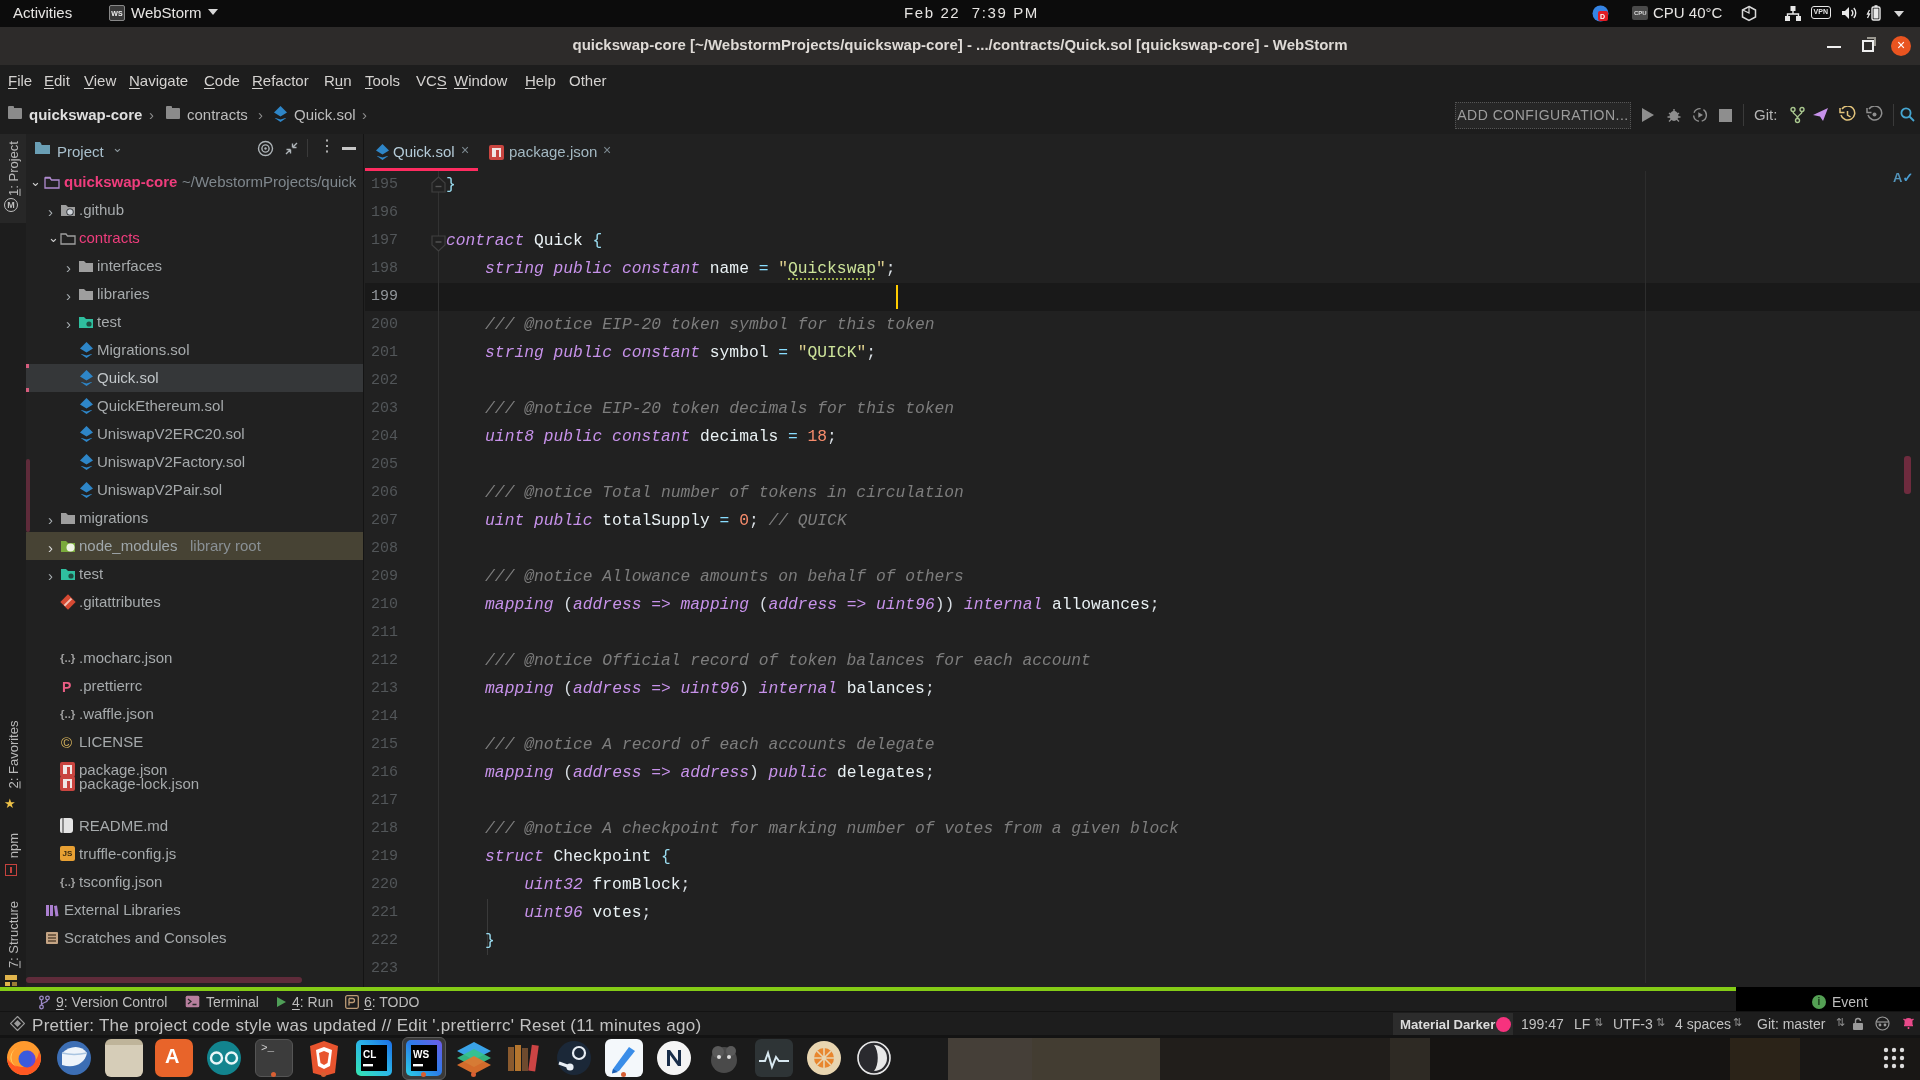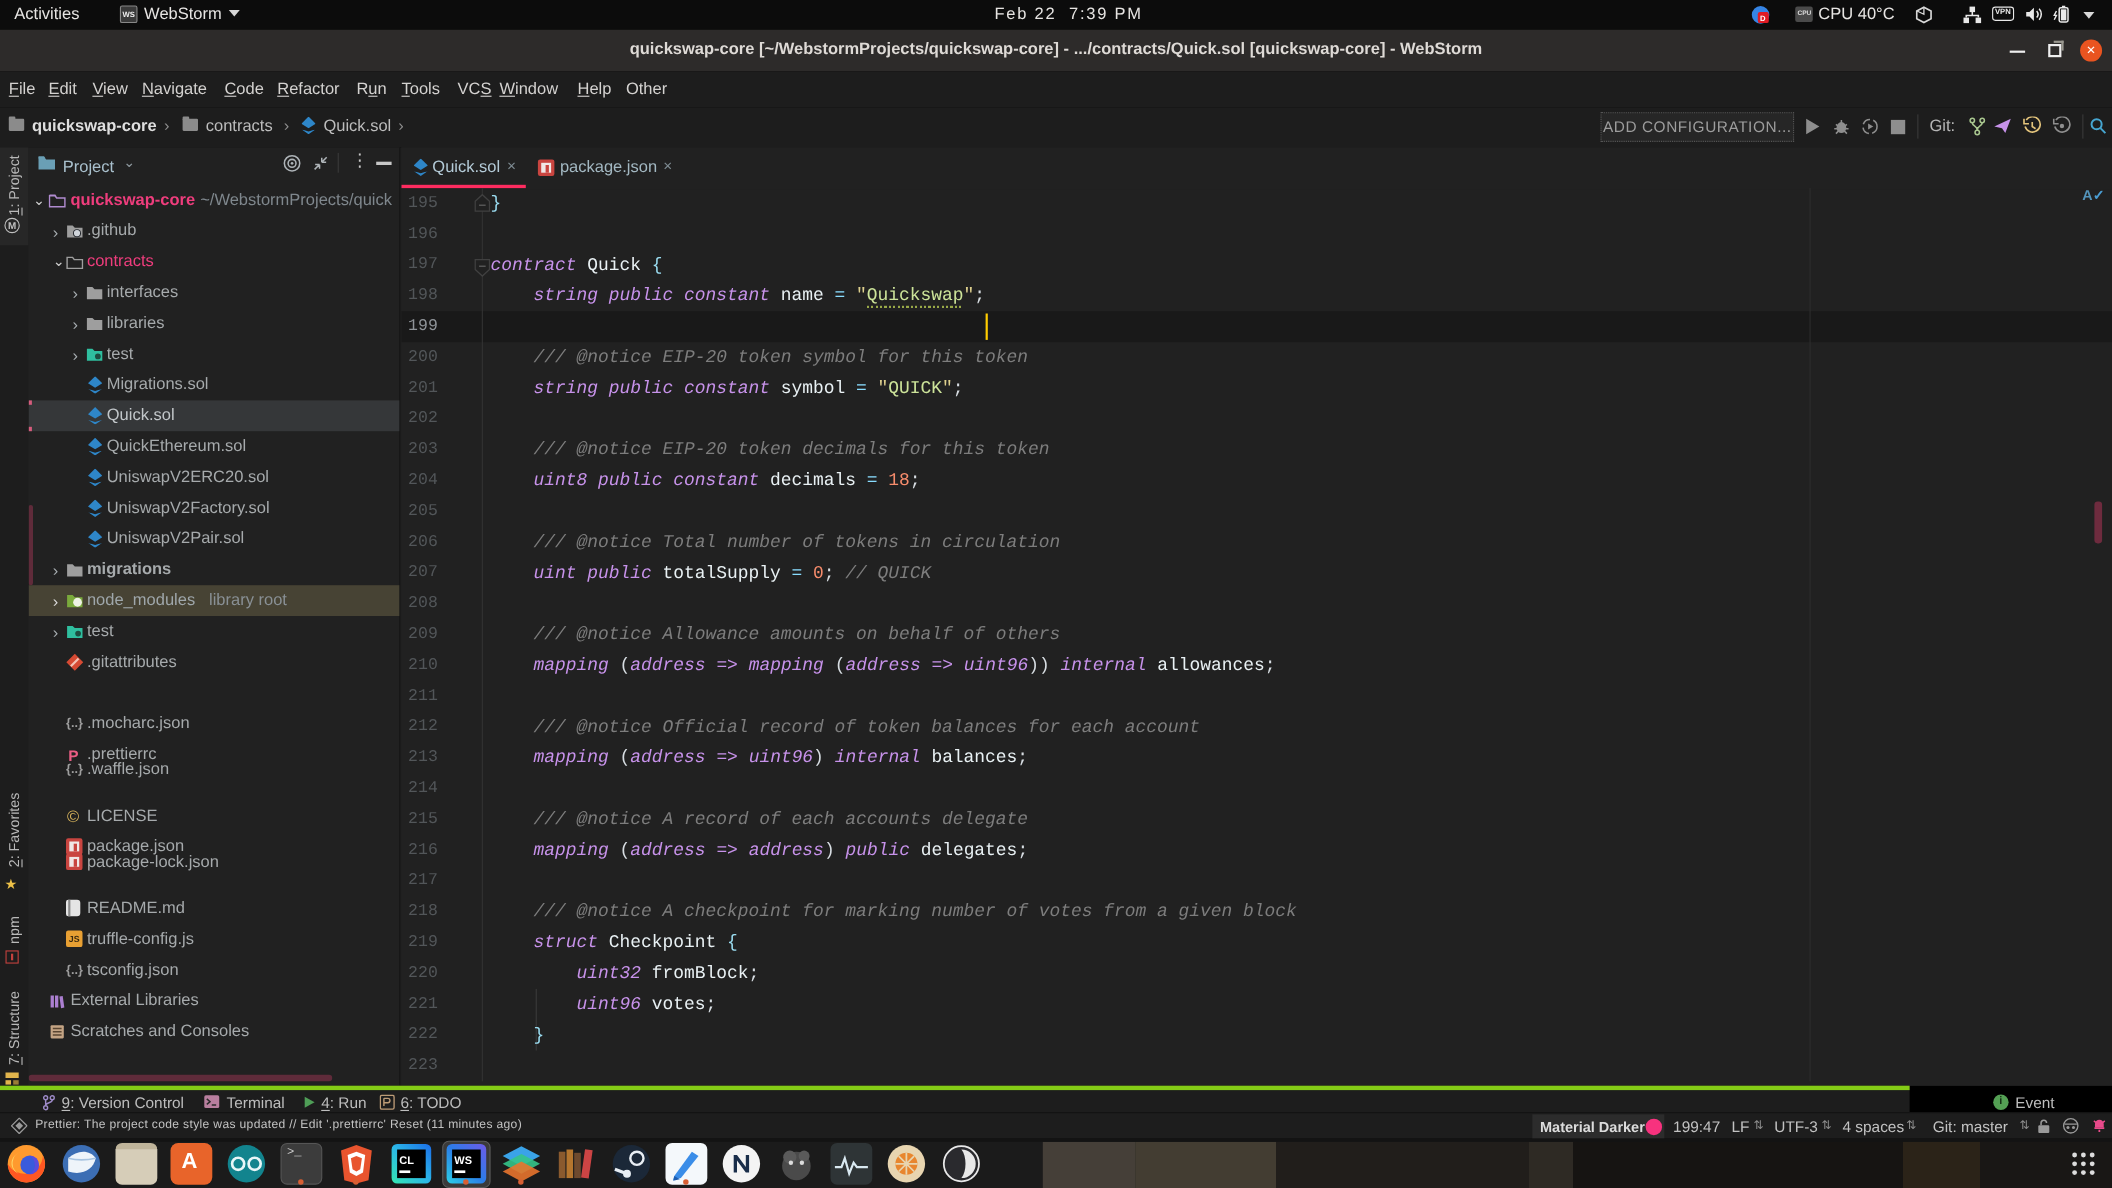--- a/index.html
+++ b/index.html
@@ -274,21 +274,21 @@
     <div class="trow" style="top:230px;"><span class="ticon eth" style="left:54px;"></span><span class="lbl" style="left:71px;color:#c2c7ca;">Quick.sol</span></div>
     <div class="trow" style="top:258px;"><span class="ticon eth" style="left:54px;"></span><span class="lbl" style="left:71px;">QuickEthereum.sol</span></div>
     <div class="trow" style="top:286px;"><span class="ticon eth" style="left:54px;"></span><span class="lbl" style="left:71px;">UniswapV2ERC20.sol</span></div>
     <div class="trow" style="top:314px;"><span class="ticon eth" style="left:54px;"></span><span class="lbl" style="left:71px;">UniswapV2Factory.sol</span></div>
     <div class="trow" style="top:342px;"><span class="ticon eth" style="left:54px;"></span><span class="lbl" style="left:71px;">UniswapV2Pair.sol</span></div>
     <div class="trow" style="top:370px;">
       <span class="chev" style="left:22px;">›</span>
       <svg class="ticon" style="left:34px;" viewBox="0 0 16 16">
           <path d="M1 3 h5 l2 2 h7 v9 H1z" fill="#9e9e9e"></path>
         </svg>
-      <span class="lbl" style="left:53px;font-weight:bold;">migrations</span>
+      <span class="lbl" style="left:53px;">migrations</span>
     </div>
     <div class="trow" style="top:398px;">
       <span class="chev" style="left:22px;color:#dadada;">›</span>
       <svg class="ticon" style="left:34px;" viewBox="0 0 16 16">
           <path d="M1 3 h5 l2 2 h7 v9 H1z" fill="#7aaa3c"></path>
           <circle cx="10.5" cy="9.5" r="4" fill="#eef2e4"></circle>
         </svg>
       <span class="lbl" style="left:53px;color:#9fa7ab;">node_modules</span>
       <span class="lbl" style="left:164px;color:#899095;">library root</span>
     </div>
@@ -305,21 +305,21 @@
         <span class="lbl" style="left:53px;">.gitattributes</span>
       </div>
     <div class="trow" style="top:510px;">
         <span class="ticon brc" style="left:34px;"></span>
         <span class="lbl" style="left:53px;">.mocharc.json</span>
       </div>
     <div class="trow" style="top:538px;">
         <span class="ticon pret" style="left:34px;"></span>
         <span class="lbl" style="left:53px;">.prettierrc</span>
       </div>
-    <div class="trow" style="top:552px;text-align:center;">
+    <div class="trow" style="top:566px;text-align:center;">
         <span class="ticon brc" style="left:34px;"></span>
         <span class="lbl" style="left:53px;">.waffle.json</span>
       </div>
     <div class="trow" style="top:594px;">
         <span class="ticon lic" style="left:34px;"></span>
         <span class="lbl" style="left:53px;">LICENSE</span>
       </div>
     <div class="trow" style="top:622px;">
         <span class="ticon npmi" style="left:34px;"></span>
         <span class="lbl" style="left:53px;">package.json</span>
@@ -476,21 +476,21 @@
   <span class="abs" style="left:364px;top:3px;"><u>6</u>: TODO</span>
   <div class="abs" style="left:1812px;top:4px;width:14px;height:14px;border-radius:50%;background:#54a054;color:#163216;font-size:10px;font-weight:bold;text-align:center;line-height:14px;">i</div>
   <span class="abs" style="left:1832px;top:3px;">Event Log</span>
 </div>
 
 <div id="sbar">
   <svg class="abs" style="left:10px;top:4px;" width="15" height="15" viewBox="0 0 15 15">
       <path d="M7.5 0.5 L14.5 7.5 L7.5 14.5 L0.5 7.5 Z" fill="none" stroke="#9a9a9a" stroke-width="1.2"></path>
       <path d="M4 7.5 L7.5 4 L11 7.5 L7.5 11 Z" fill="#9a9a9a"></path>
     </svg>
-  <span class="abs" style="left:32px;top:4px;font-size:11px;letter-spacing:0.3px;">Prettier: The project code style was updated // Edit '.prettierrc' Reset (11 minutes ago)</span>
+  <span class="abs" style="left:32px;top:4px;font-size:17px;letter-spacing:0.3px;">Prettier: The project code style was updated // Edit '.prettierrc' Reset (11 minutes ago)</span>
   <div class="abs" style="left:1393px;top:1px;width:120px;height:23px;background:#2c2c2c;"></div>
     <span class="abs" style="left:1400px;top:4.5px;font-weight:bold;color:#dcdcdc;font-size:13.2px;">Material Darker</span>
   <div class="abs" style="left:1496px;top:5px;width:15px;height:15px;border-radius:50%;background:#f7327e;"></div>
   <span class="abs" style="left:1521px;top:4px;">199:47</span>
   <span class="abs" style="left:1574px;top:4px;">LF</span>
     <span class="abs" style="left:1594px;top:4px;color:#8e8e8e;font-size:11px;">⇅</span>
   <span class="abs" style="left:1613px;top:4px;">UTF-3</span>
     <span class="abs" style="left:1656px;top:4px;color:#8e8e8e;font-size:11px;">⇅</span>
   <span class="abs" style="left:1675px;top:4px;">4 spaces</span>
     <span class="abs" style="left:1733px;top:4px;color:#8e8e8e;font-size:11px;">⇅</span>

